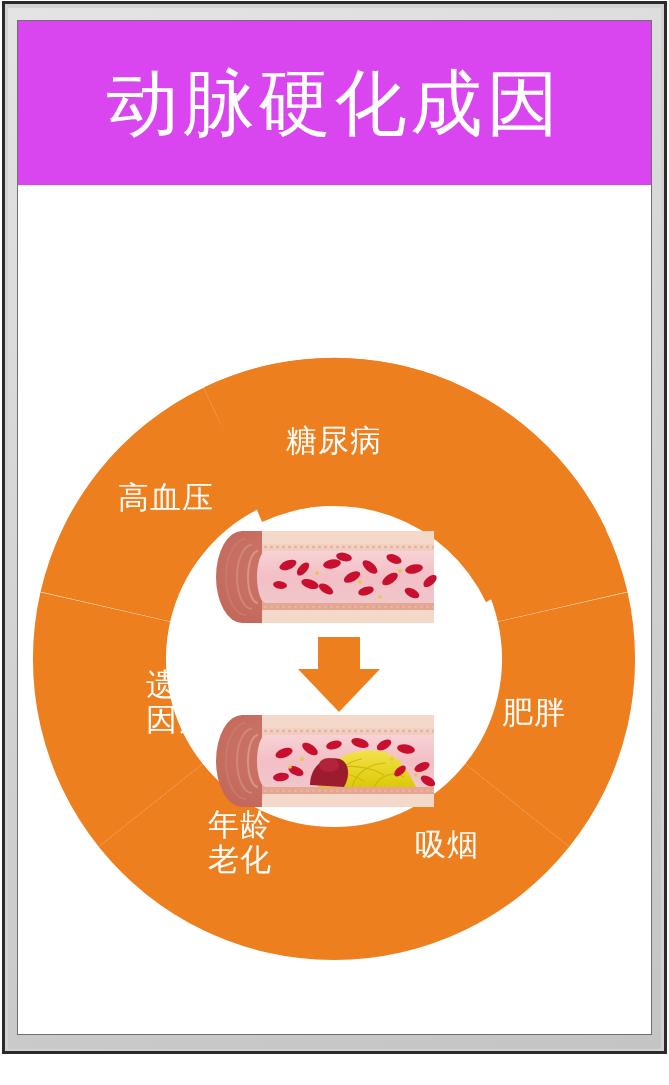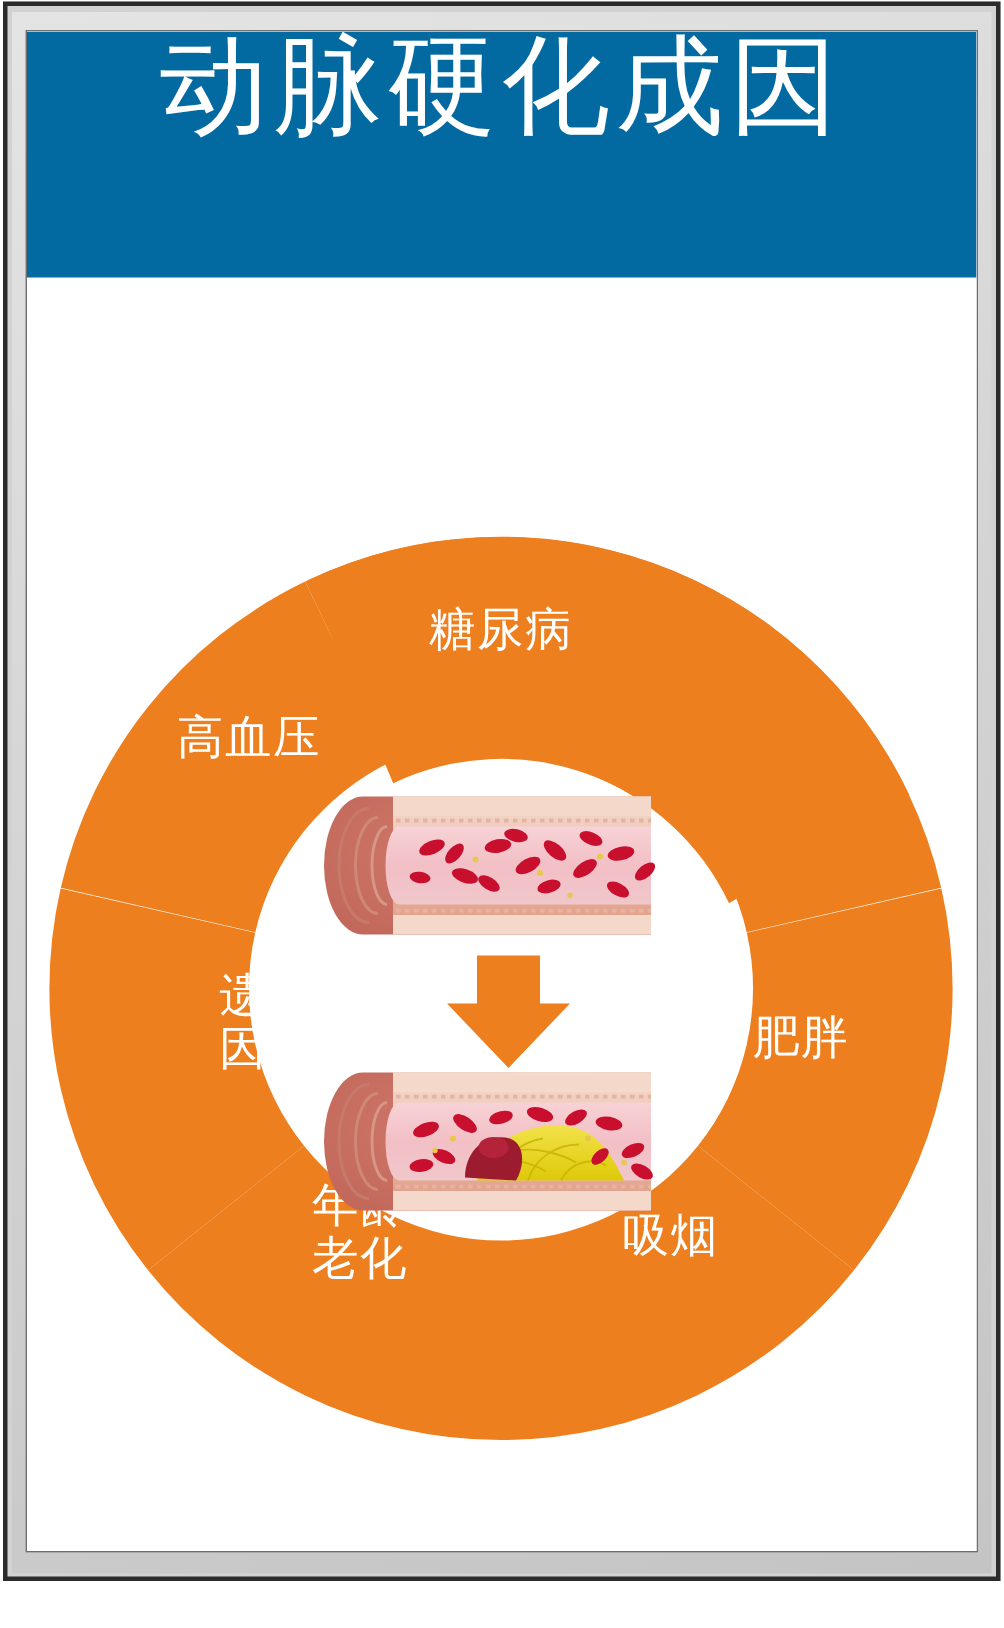--- a/index.html
+++ b/index.html
@@ -56,23 +56,23 @@
     background: #ffffff;
     overflow: hidden;
   }
 
   
   .banner {
     position: absolute;
     left: 0; top: 0;
     width: 633px;
     height: 164px;
-    background: #0369a1;
+    background: #d946ef;
     display: flex;
-    align-items: flex-start;
+    align-items: center;
     justify-content: center;
   }
   .banner-title {
     color: #ffffff;
     font-size: 72px;
     line-height: 1;
     letter-spacing: 4px;
     font-weight: 400;
     white-space: nowrap;
     font-family: "DejaVu Sans", "Liberation Sans", sans-serif;
@@ -90,29 +90,30 @@
 
   .seg-label {
     position: absolute;
     color: #ffffff;
     font-size: 31px;
     line-height: 1.12;
     text-align: center;
     white-space: pre-line;
     letter-spacing: 1px;
     pointer-events: none;
+    margin-top: 20px;
   }
   
   .lbl-diabetes      { left: 202px; top:  46px; width: 200px; }
   .lbl-cholesterol   { left: 392px; top: 118px; width: 180px; }
   .lbl-obesity       { left: 432px; top: 318px; width: 140px; }
   .lbl-smoking       { left: 330px; top: 450px; width: 170px; }
   .lbl-aging         { left: 128px; top: 430px; width: 160px; }
   .lbl-genetic       { left:  28px; top: 290px; width: 150px; text-align: right; }
-  .lbl-hypertension  { left:  44px; top: 118px; width: 180px; }
+  .lbl-hypertension  { left:  44px; top: 103px; width: 180px; }
 
   
   .center-art {
     position: absolute;
     left: 152px;
     top: 152px;
     width: 300px;
     height: 300px;
   }
   .art-svg { display: block; width: 300px; height: 300px; }

